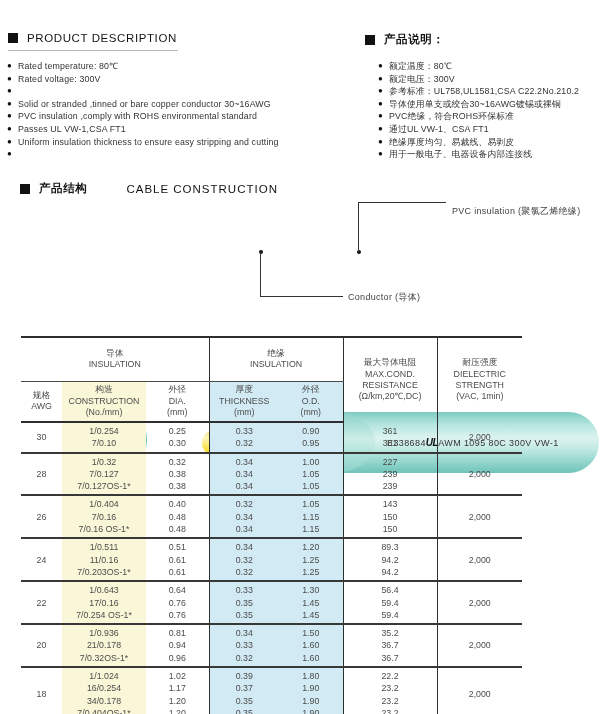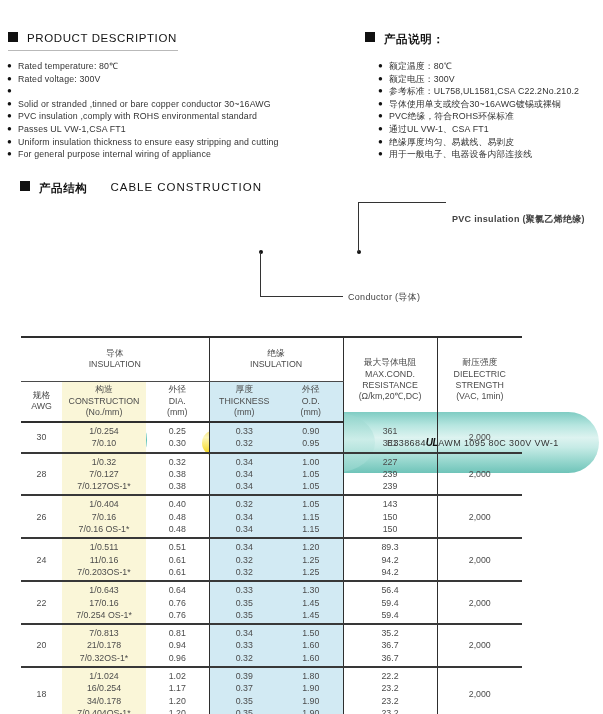--- a/index.html
+++ b/index.html
@@ -4,25 +4,25 @@
 <style>
   * { margin:0; padding:0; box-sizing:border-box; }
   html,body { background:#fff; }
   body {
     width:603px; height:714px; position:relative; overflow:hidden;
     font-family:"Liberation Sans", sans-serif; color:#3f3f3f;
   }
   .abs { position:absolute; }
 
   
-  .sec-head { display:flex; gap:9px; font-size:11.5px; color:#141414; letter-spacing:.6px; white-space:nowrap; }
+  .sec-head { display:flex; align-items:center; gap:9px; font-size:11.5px; color:#141414; letter-spacing:.6px; white-space:nowrap; }
   .sec-head .sq { width:10px; height:10px; background:#111; flex:0 0 auto; }
   .sec-head.underlined { width:170px; padding-bottom:6px; border-bottom:1px solid #b9b9b9; }
   .sec-head .cn { font-weight:bold; }
-  .sec-head .en-sub { margin-left:14px; letter-spacing:1px; }
+  .sec-head .en-sub { margin-left:30px; letter-spacing:1px; }
 
   
   ul.bullets { list-style:none; }
   ul.bullets li { display:flex; align-items:flex-start; gap:6px; font-size:8.8px; line-height:12.6px; letter-spacing:.15px; white-space:nowrap; color:#333; }
   ul.bullets .dot { font-size:8px; line-height:12.6px; color:#111; }
 
   
   .cross-ring { left:85px; top:219px; width:62px; height:62px; border:3px solid var(--teal,#5fc2b8); border-radius:50%; background:#fff; }
   .cross-core { left:101px; top:236px; width:30px; height:29px; border-radius:50%; background:var(--core-yellow,#fcd813); }
   .cable-body {
@@ -92,21 +92,20 @@
     <li>
       <span class="dot">●</span>
       <span>Passes UL VW-1,CSA FT1</span>
     </li>
     <li>
       <span class="dot">●</span>
       <span>Uniform insulation thickness to ensure easy stripping and cutting</span>
     </li>
     <li>
       <span class="dot">●</span>
-      <span>For general purpose internal wiring of appliance</span>
     </li>
   </ul>
 
 <div class="abs" style="left:365px; top:32px;">
   <div class="sec-head">
     <span class="sq"></span>
     <span class="cn">产品说明：</span>
   </div>
 </div>
 <ul class="bullets abs" style="left:378px; top:60px;" id="list-cn">
@@ -161,21 +160,21 @@
 
   <div class="abs cable-marking">
     <span>E338684</span>
     <span class="ul-mark">UL</span>
     <span>AWM 1095 80C 300V VW-1</span>
   </div>
 
   <div class="abs ldot" style="left:357px; top:60px;"></div>
   <div class="abs leader" style="left:358px; top:12px; width:1px; height:50px;"></div>
   <div class="abs leader" style="left:358px; top:12px; width:88px; height:1px;"></div>
-  <div class="abs diagram-label" style="left:452px; top:23px;font-weight:bold;">PVC insulation (聚氯乙烯绝缘)</div>
+  <div class="abs diagram-label" style="left:452px; top:15px;">PVC insulation (聚氯乙烯绝缘)</div>
 
   <div class="abs ldot" style="left:259px; top:60px;"></div>
   <div class="abs leader" style="left:260px; top:62px; width:1px; height:45px;"></div>
   <div class="abs leader" style="left:260px; top:106px; width:83px; height:1px;"></div>
   <div class="abs diagram-label" style="left:348px; top:101px;">Conductor (导体)</div>
 </div>
 
 <table class="spec">
   <colgroup>
       <col class="c1">
@@ -395,21 +394,21 @@
         </td>
         <td>
           <div class="ln">2,000</div>
         </td>
       </tr>
       <tr>
         <td>
           <div class="ln">20</div>
         </td>
         <td class="yellow">
-          <div class="ln">7/0.813</div>
+          <div class="ln">1/0.936</div>
           <div class="ln">21/0.178</div>
           <div class="ln">7/0.32OS-1*</div>
         </td>
         <td class="vr">
           <div class="ln">0.81</div>
           <div class="ln">0.94</div>
           <div class="ln">0.96</div>
         </td>
         <td class="blue">
           <div class="ln">0.34</div>

